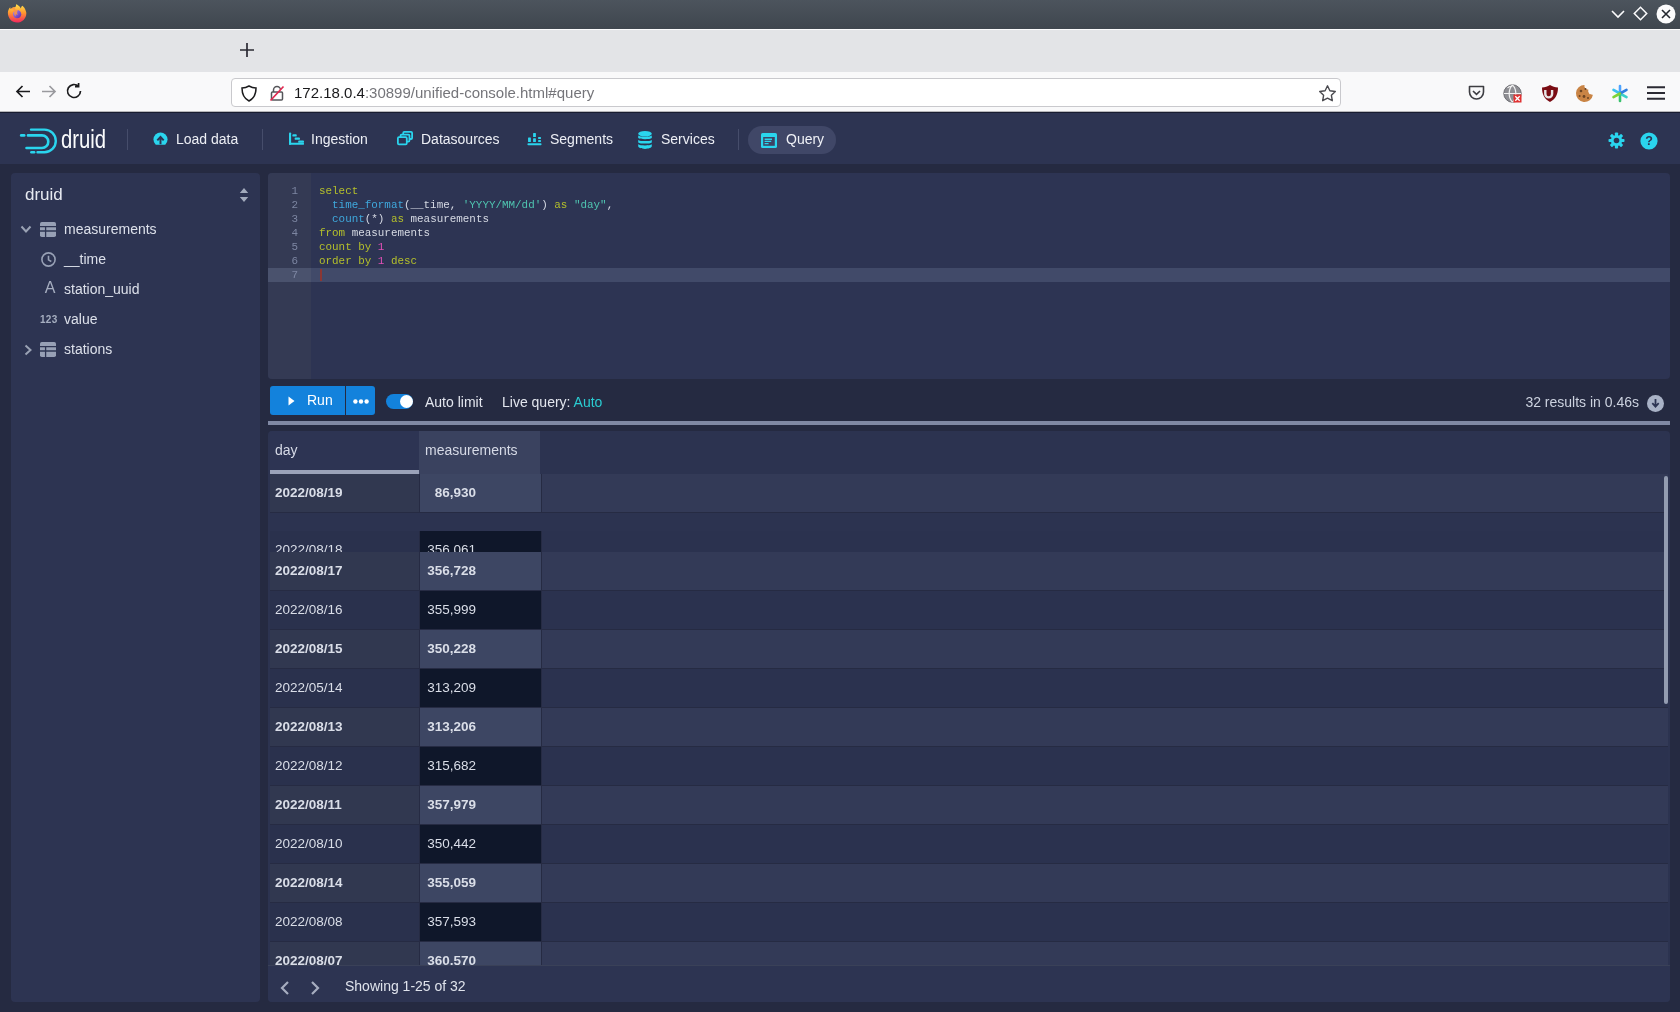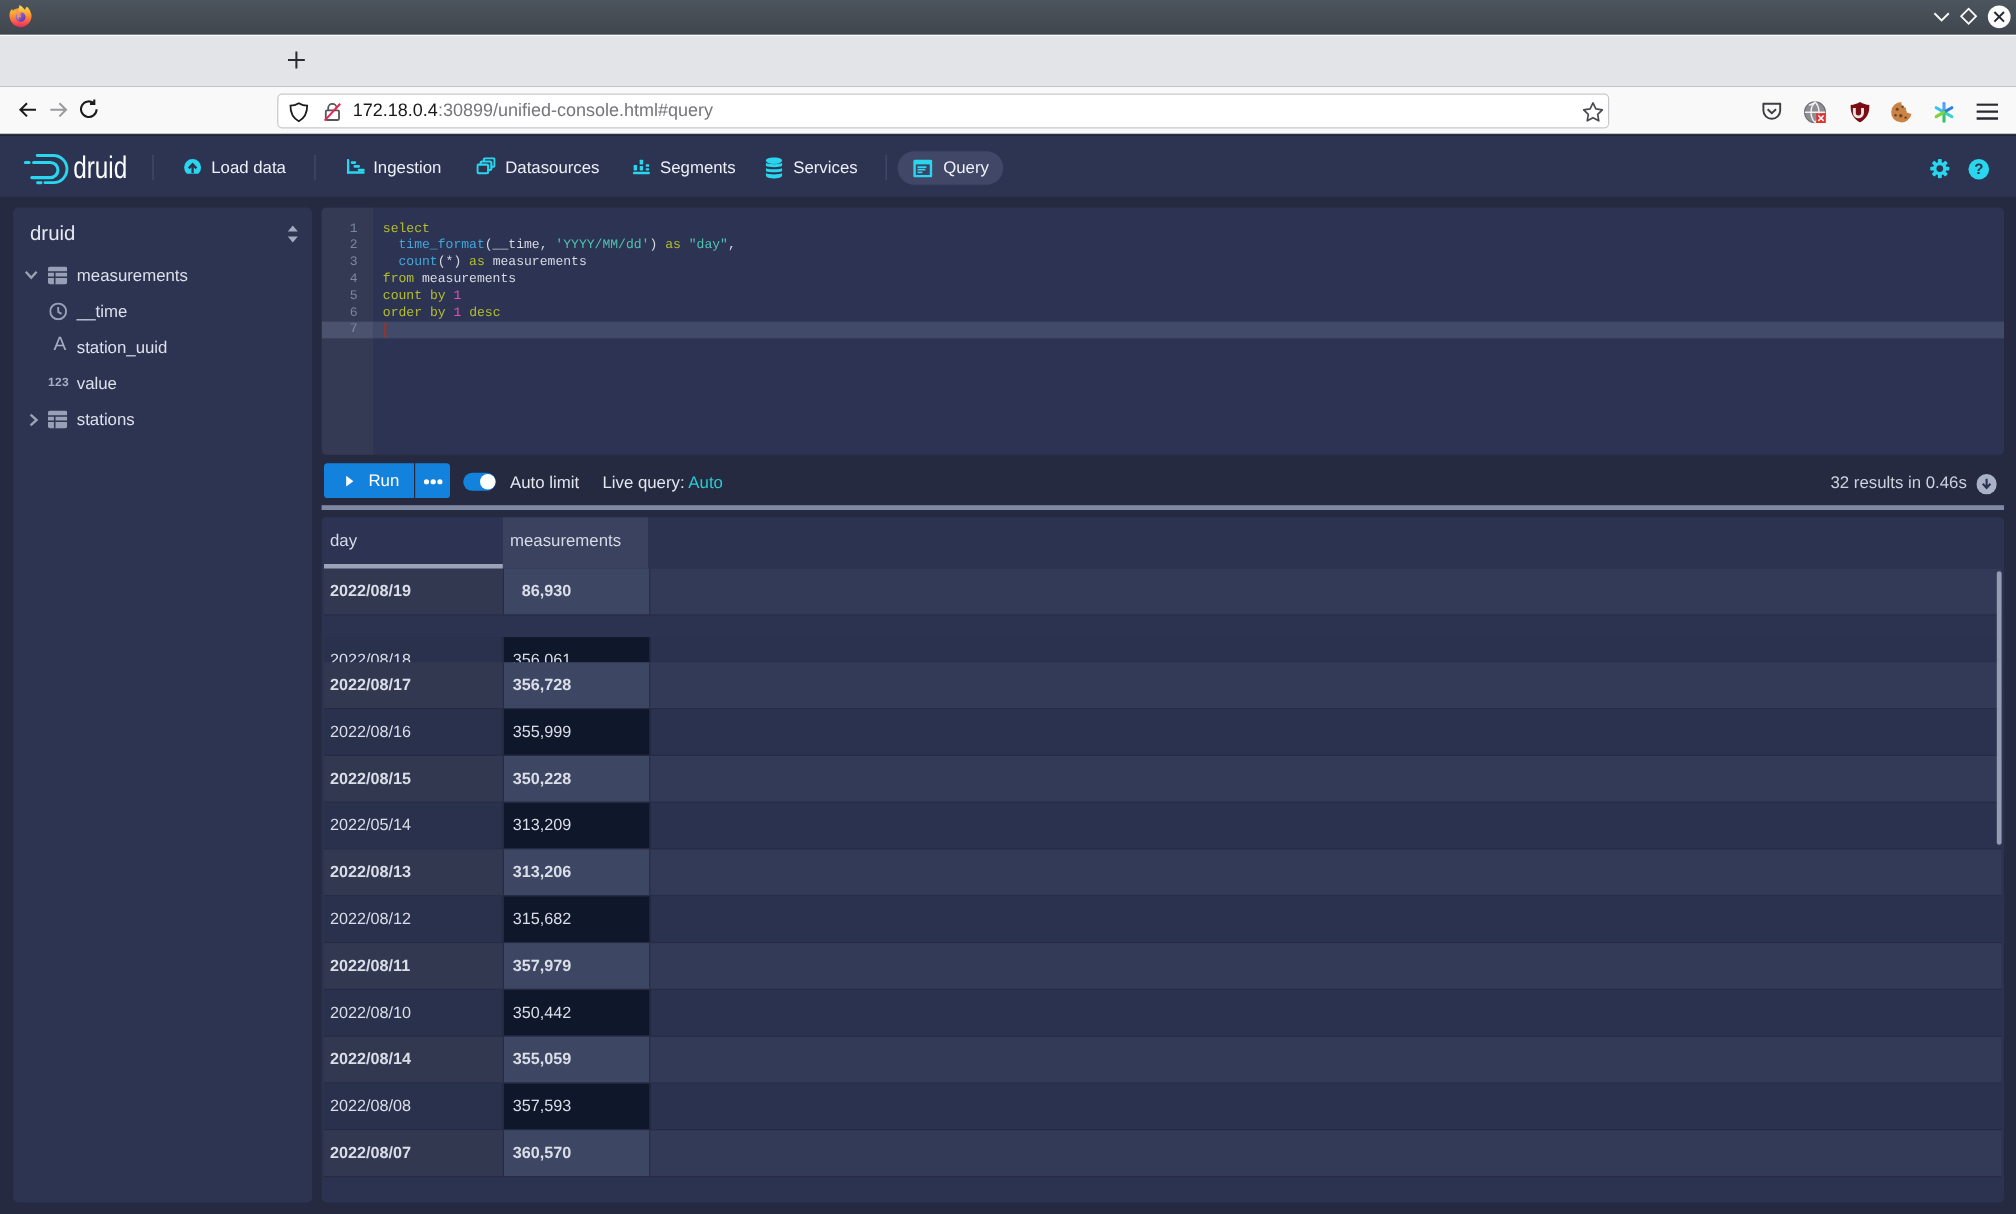--- a/index.html
+++ b/index.html
@@ -486,14 +486,23 @@
   <div class="row odd" style="top:511px;">
         <div class="daycell">
           <div class="dtext">2022/08/07</div>
         </div>
         <div class="mcell">
           <div class="mtext">360,570</div>
         </div>
         <div class="sep"></div>
       </div>
   </div>
+  <div class="abs" id="rfooter">
+    <svg class="abs" style="left:11px;top:14px;" width="12" height="16" viewBox="0 0 12 16">
+        <path d="M9 2 L3 8 L9 14" stroke="#a6adc0" stroke-width="2.2" fill="none"></path>
+      </svg>
+    <svg class="abs" style="left:41px;top:14px;" width="12" height="16" viewBox="0 0 12 16">
+        <path d="M3 2 L9 8 L3 14" stroke="#a6adc0" stroke-width="2.2" fill="none"></path>
+      </svg>
+    <div class="abs" id="showing">Showing 1-25 of 32</div>
+  </div>
   <div class="abs" id="sbthumb"></div>
 </div>
 
 </body></html>

